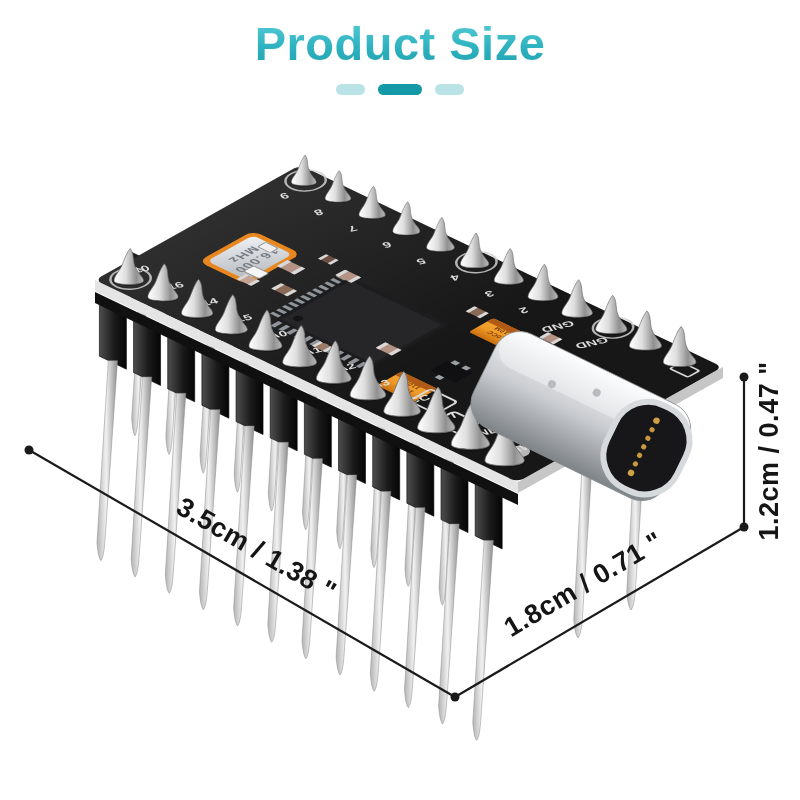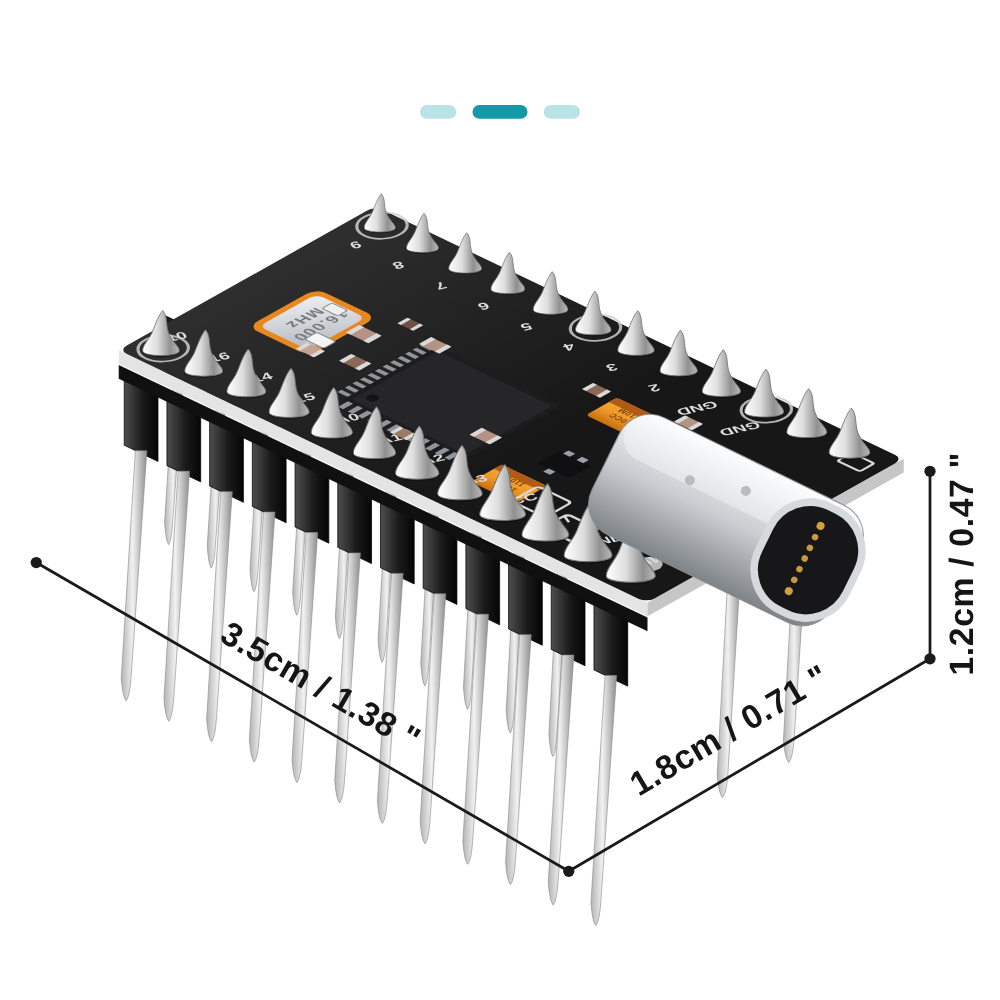--- a/index.html
+++ b/index.html
@@ -19,20 +19,21 @@
   .dim-label{font-size:27px;font-weight:600;fill:#151515;letter-spacing:.5px;}
   .pin-label{font-size:12px;font-weight:700;fill:#dcdcdc;}
   .crystal-text{font-size:12.5px;font-weight:700;fill:#757b82;letter-spacing:1px;}
   .cap-text{font-size:6.5px;font-weight:700;fill:#7a3c08;letter-spacing:.4px;}
 </style>
 </head>
 <body>
 
 <div class="stage">
 
+  <div class="title">Product Size</div>
 
   <div class="dashes">
     <span class="dash dash-side"></span>
     <span class="dash dash-mid"></span>
     <span class="dash dash-side"></span>
   </div>
 
   <svg id="board-art" width="800" height="800" viewBox="0 0 800 800">
     <defs>
       <linearGradient id="gradSolder" x1="0" y1="0" x2="1" y2="0">

